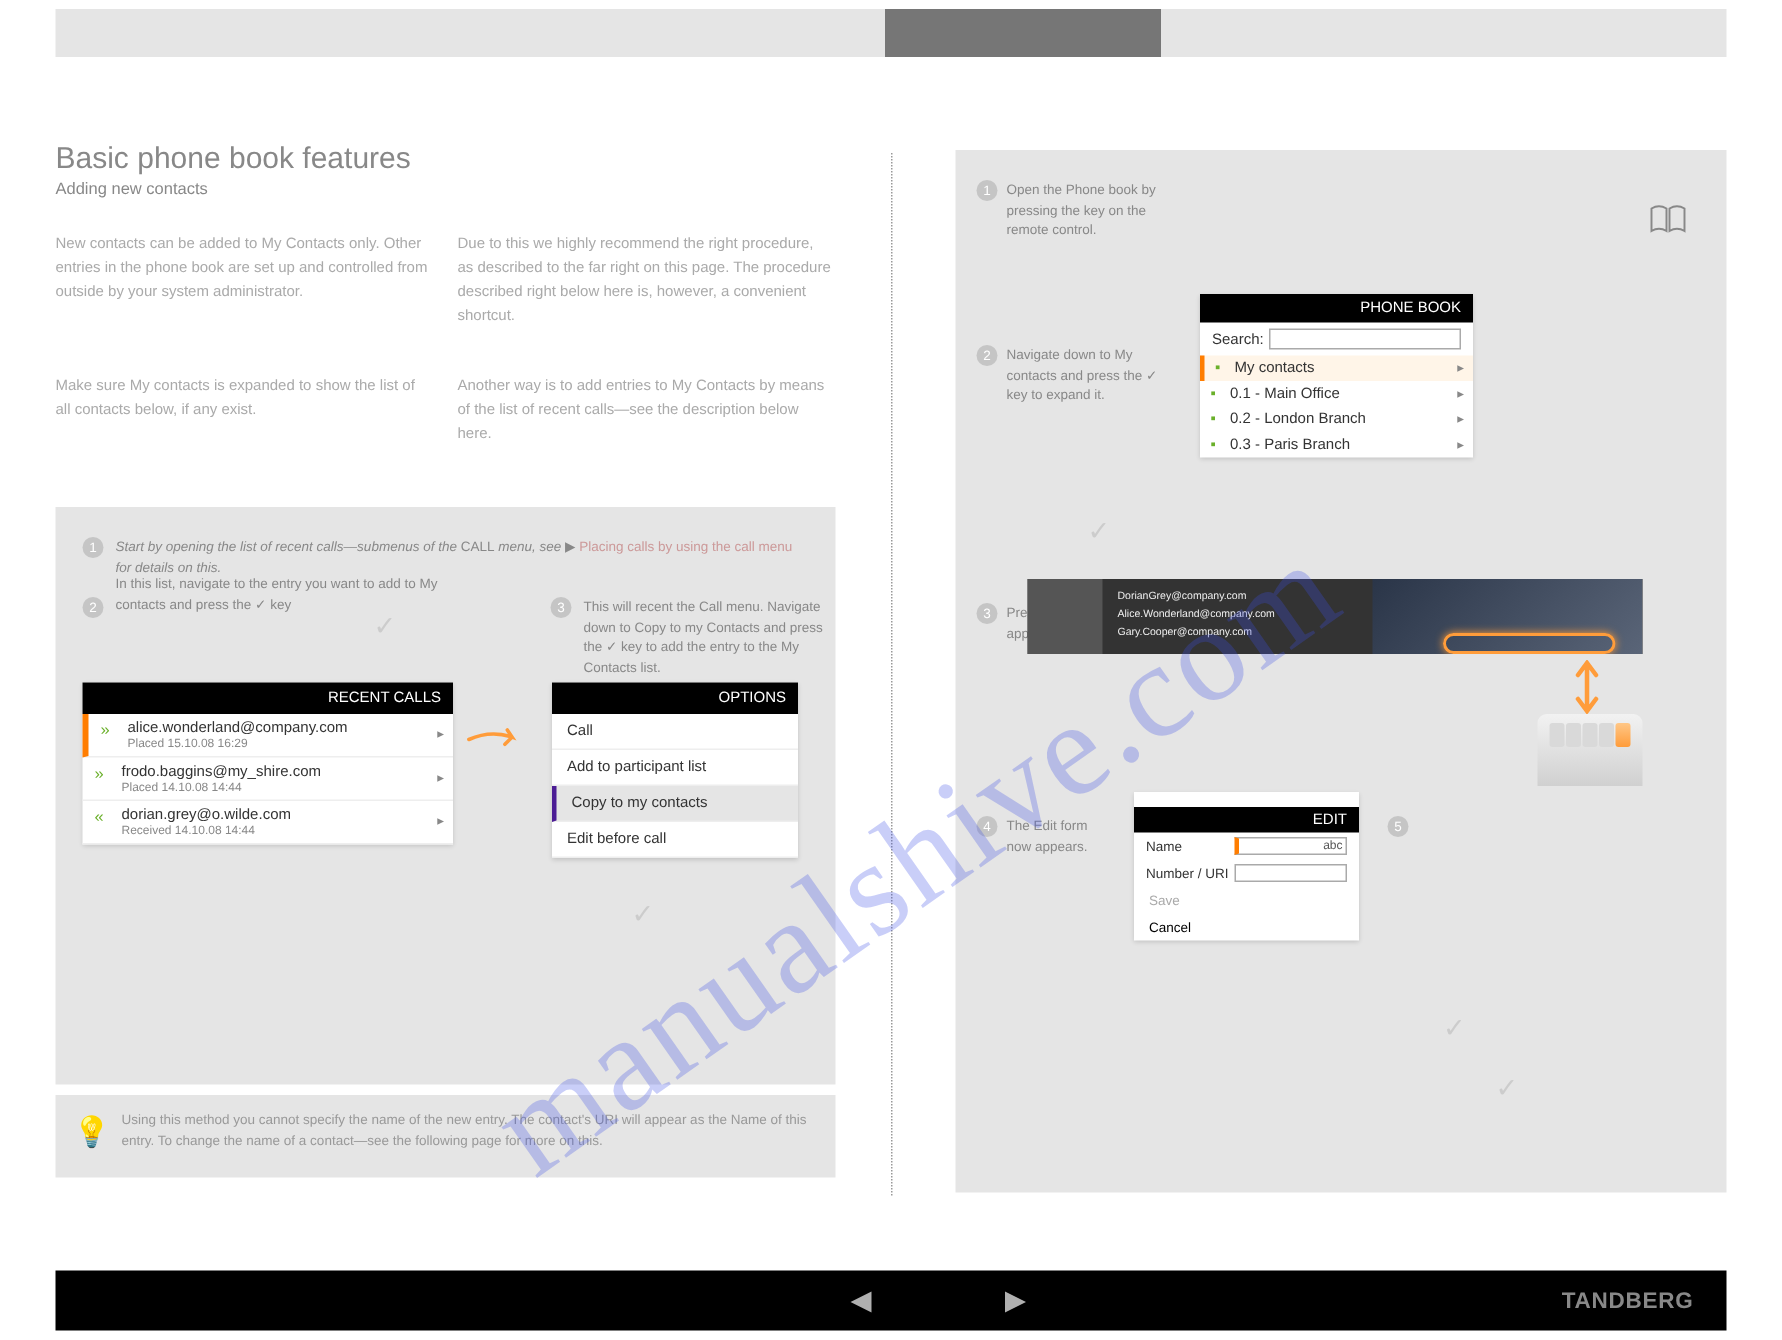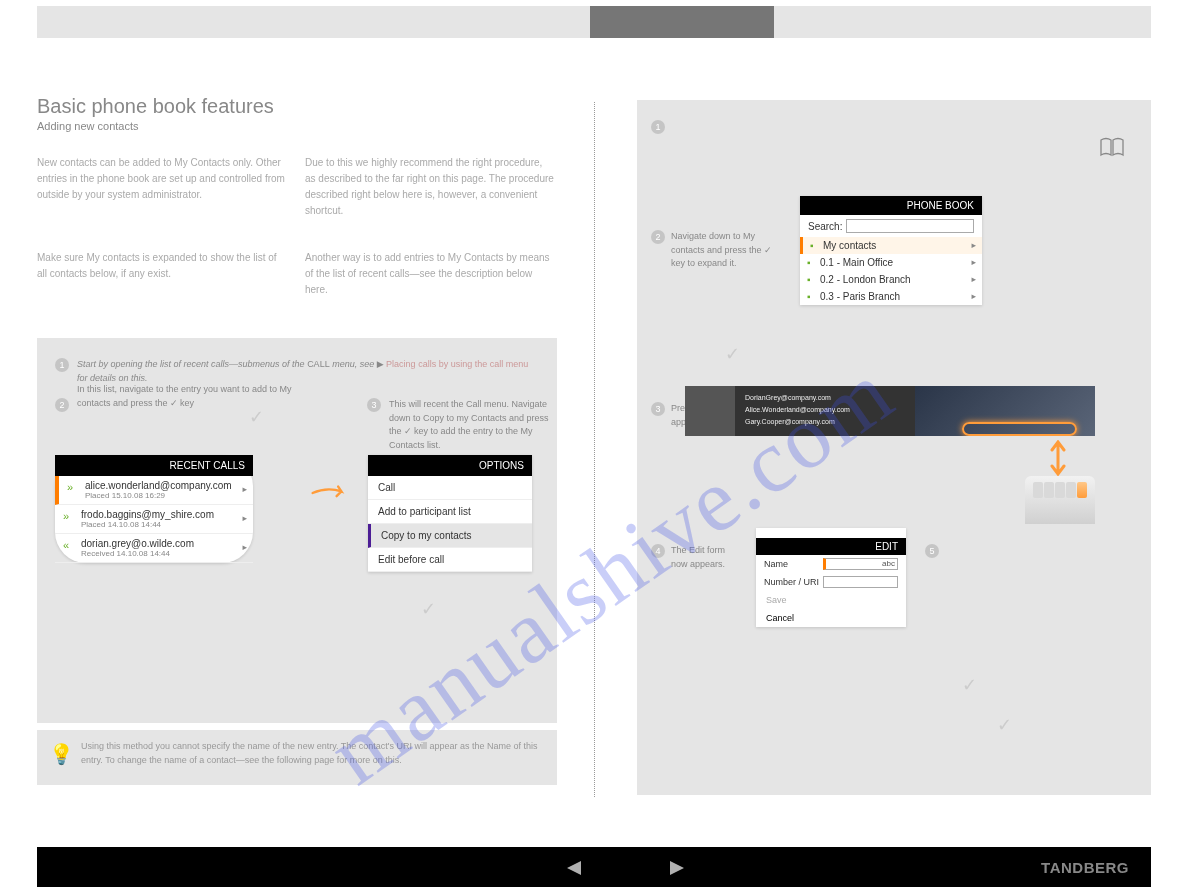--- a/index.html
+++ b/index.html
@@ -25,21 +25,21 @@
 .left-para.p2 { left: 37px; top: 250px; }
 .left-para.p3 { left: 305px; top: 155px; }
 .left-para.p4 { left: 305px; top: 250px; }
 
 
 .panel-left { position: absolute; left: 37px; top: 338px; width: 520px; height: 385px; background: #e5e5e5; }
 .panel-left .step { position: absolute; font-size: 9px; color: #888; width: 210px; line-height: 1.5; }
 .panel-left .circle { position: absolute; width: 14px; height: 14px; border-radius: 50%; background: #c5c5c5; color: #fff; font-size: 9px; text-align: center; line-height: 14px; }
 
 
-.recent-calls { position: absolute; left: 55px; top: 455px; width: 198px; background: #fff; box-shadow: 0 1px 3px rgba(0,0,0,0.15); border-radius: 31px; }
+.recent-calls { position: absolute; left: 55px; top: 455px; width: 247px; background: #fff; box-shadow: 0 1px 3px rgba(0,0,0,0.15); }
 .recent-calls .hdr { background: #000; color: #fff; font-size: 10px; padding: 5px 8px; text-align: right; }
 .recent-calls .row { border-bottom: 1px solid #eee; padding: 4px 8px 4px 26px; position: relative; }
 .recent-calls .row.selected { border-left: 4px solid #ff7d00; }
 .recent-calls .row .marker { position: absolute; left: 8px; top: 5px; font-size: 11px; color: #6ab02a; }
 .recent-calls .row .name { font-size: 10px; color: #333; }
 .recent-calls .row .meta { font-size: 8px; color: #888; }
 .recent-calls .row .arrow { position: absolute; right: 6px; top: 8px; font-size: 9px; color: #888; }
 
 
 .orange-arrow { position: absolute; left: 311px; top: 483px; color: #ff9c3a; font-size: 22px; text-shadow: 0 0 3px rgba(255,150,50,0.5); }
@@ -167,20 +167,21 @@
 
 <div class="tip-panel">
   <span class="bulb">💡</span>
   <div class="txt">Using this method you cannot specify the name of the new entry. The contact's URI will appear as the Name of this entry. To change the name of a contact—see the following page for more on this.</div>
 </div>
 
 <div class="divider"></div>
 
 <div class="panel-right">
   <div class="circle" style="left:14px;top:20px;">1</div>
+  <div class="step" style="left:34px;top:20px;"><span>Open the Phone book by pressing the</span> <span>key on the remote control.</span></div>
   <div class="circle" style="left:14px;top:130px;">2</div>
   <div class="step" style="left:34px;top:130px;">Navigate down to My contacts and press the ✓ key to expand it.</div>
   <span class="check" style="position:absolute;left:88px;top:243px;">✓</span>
   <div class="circle" style="left:14px;top:302px;">3</div>
   <div class="step" style="left:34px;top:302px;width:360px;">Press the right-most function key to add a New contact (the New contact feature will appear automatically once you are inside My contacts).</div>
   <div class="circle" style="left:14px;top:444px;">4</div>
   <div class="step" style="left:34px;top:444px;width:70px;">The Edit form now appears.</div>
   <div class="circle" style="left:288px;top:444px;">5</div>
   <span class="check" style="position:absolute;left:325px;top:574px;">✓</span>
   <span class="check" style="position:absolute;left:360px;top:614px;">✓</span>

